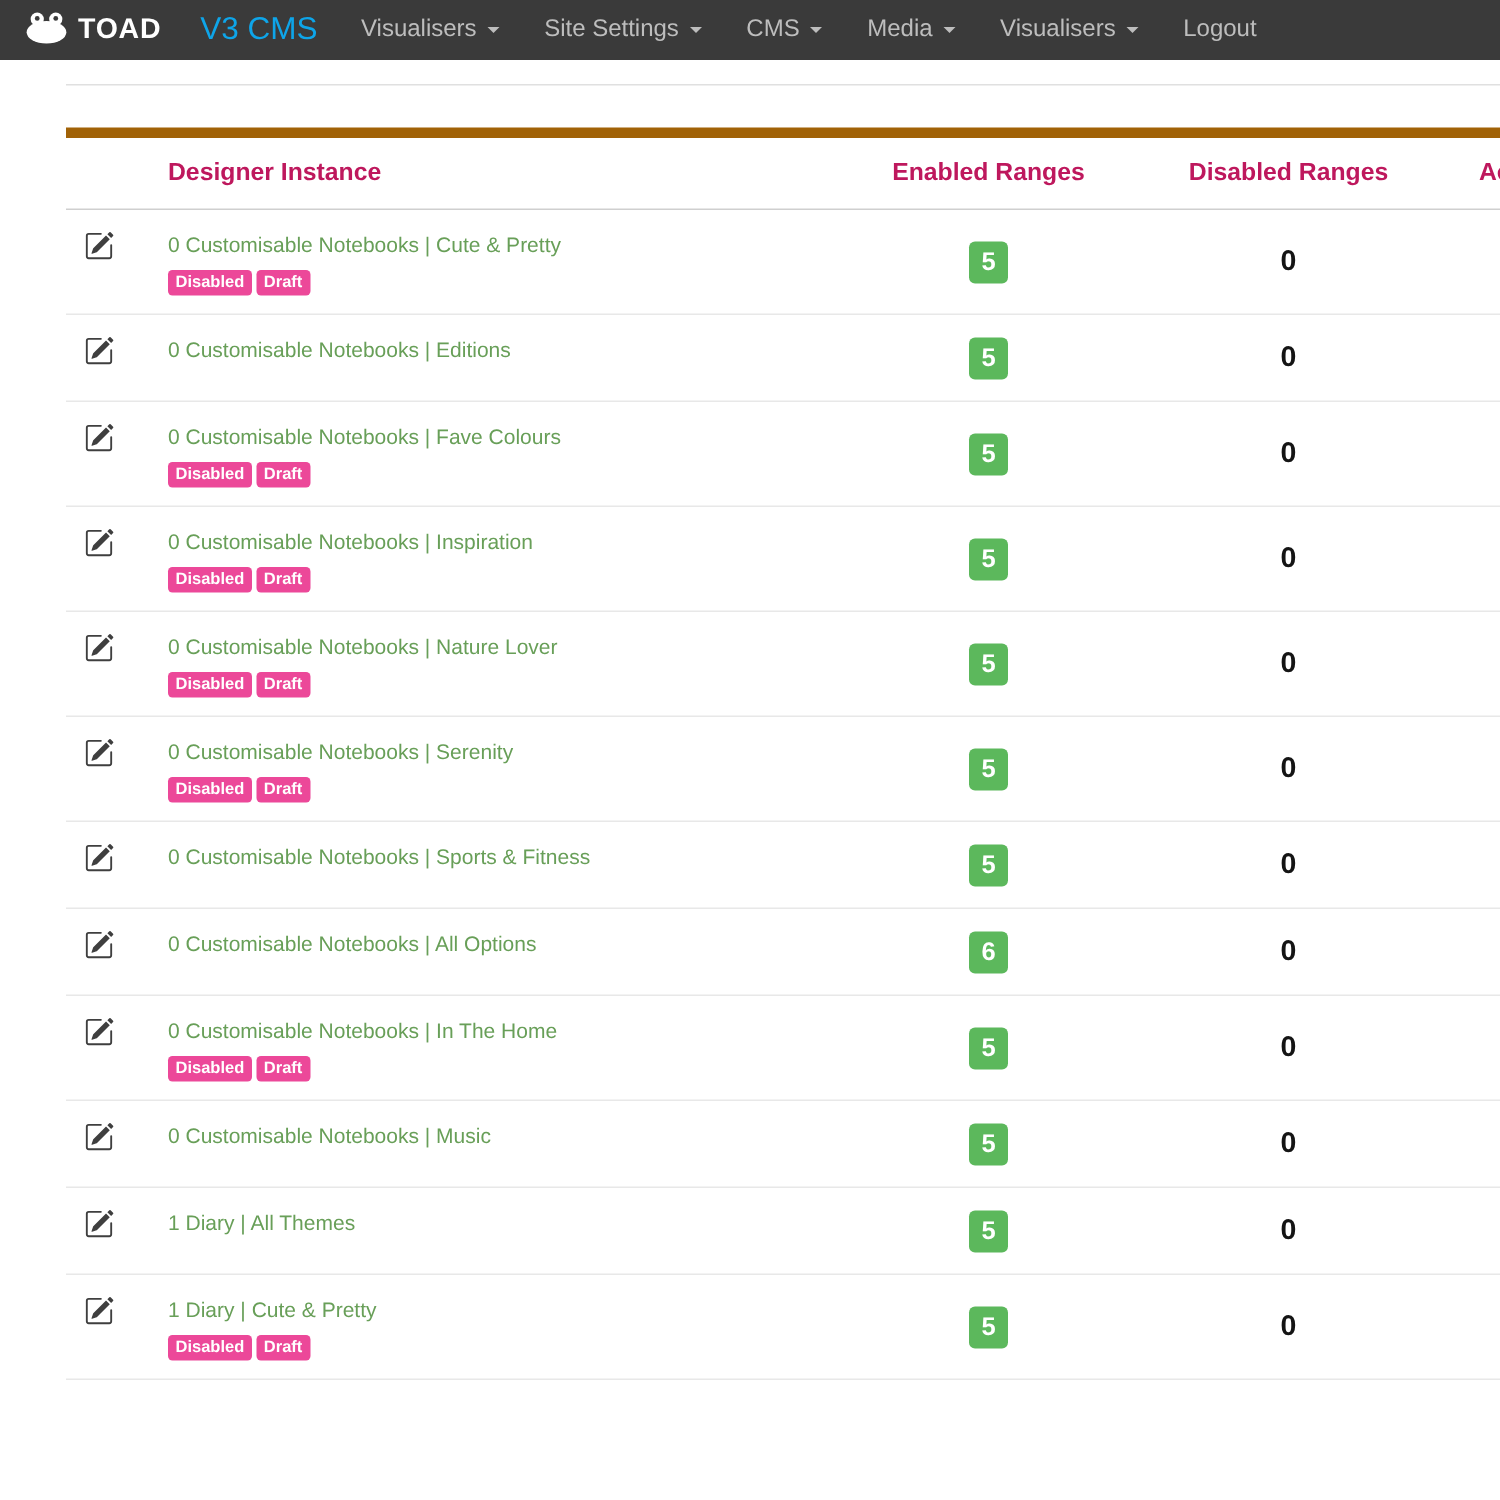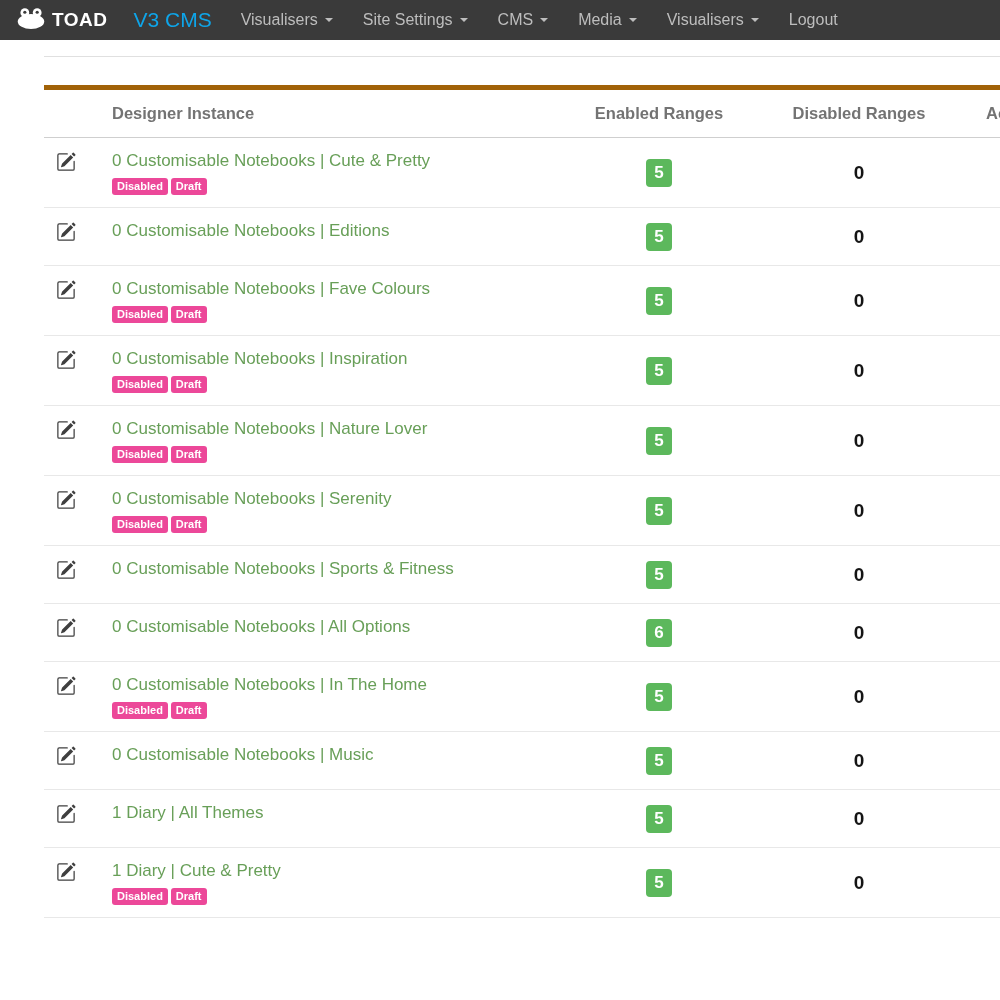--- a/index.html
+++ b/index.html
@@ -50,38 +50,38 @@
     border-collapse: collapse; margin-top: 28px;
     width: 1190px; table-layout: fixed;
   }
   col.c-icon { width: 60px; }
   col.c-name { width: 450px; }
   col.c-enabled { width: 210px; }
   col.c-disabled { width: 190px; }
   col.c-actions { width: 280px; }
 
   thead th {
-    font-size: 16.5px; font-weight: 700; color: #737373;
+    font-size: 16.5px; font-weight: 700; color: #be185d;
     padding: 14px 8px; text-align: left;
-    border-top: 5px solid #a16207; border-bottom: 1px solid #cfcfcf;
+    border-top: 7px solid #a16207; border-bottom: 1px solid #cfcfcf;
     line-height: 19px;
   }
   thead th.center { text-align: center; }
   thead th.actions { padding-left: 32px; }
 
   tbody td {
     border-top: 1px solid #e8e8e8;
     padding: 12px 8px; height: 58px;
   }
   td.cell-icon { vertical-align: top; padding-left: 12px; padding-top: 14px; }
   td.cell-name { vertical-align: top; }
   td.cell-enabled, td.cell-disabled { text-align: center; vertical-align: middle; }
 
   .row-link {
-    color: #689f58; font-size: 17px; line-height: 22px;
+    color: #689f58; font-size: 14px; line-height: 22px;
     text-decoration: none; cursor: pointer; display: inline-block;
   }
 
   .badges { margin-top: 4px; line-height: 18px; }
   .badge-dark {
     display: inline-block; background: #ec4899; color: #fff;
     font-size: 11px; font-weight: 700; padding: 2px 5px;
     border-radius: 3px; margin-right: 3px; line-height: 13px;
   }
 

